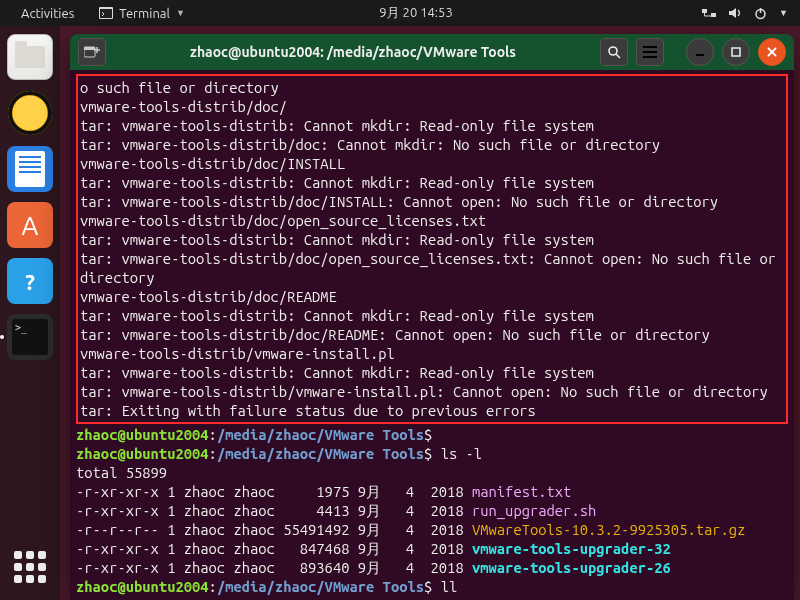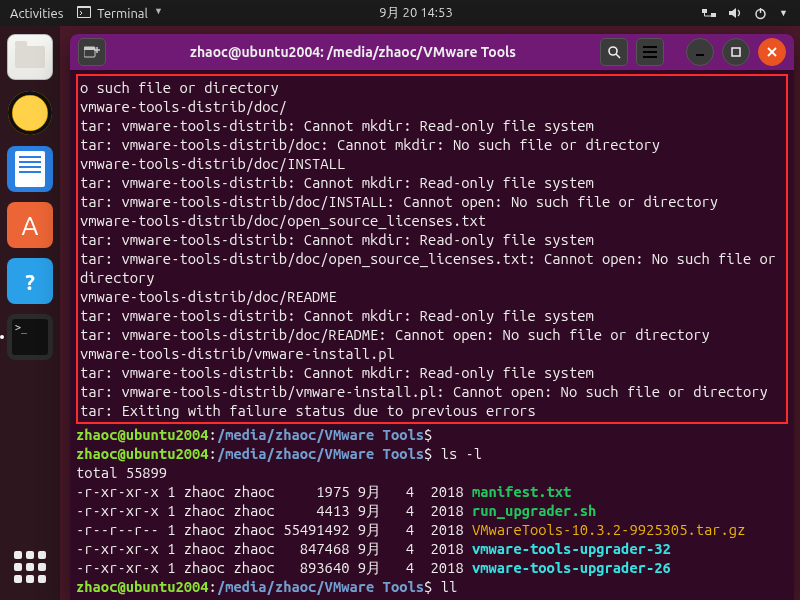--- a/index.html
+++ b/index.html
@@ -1,20 +1,20 @@
 <!DOCTYPE html>
 <html><head>
 <meta charset="utf-8">
 <style>
   * { margin: 0; padding: 0; box-sizing: border-box; }
   html, body { width: 800px; height: 600px; overflow: hidden; font-family: "Ubuntu", sans-serif; background:#4c1a2a; }
   
   .top-panel { height: 26px; background:#1b1b1b; color:#ddd; display:flex; align-items:center; font-size:13px; }
   .top-panel .left { display:flex; align-items:center; gap:14px; padding-left:10px; }
-  .top-panel .menu-item { display:flex; gap:6px; cursor:pointer; }
+  .top-panel .menu-item { display:flex; align-items:center; gap:6px; cursor:pointer;margin-left:11px; }
   .top-panel .menu-item .arrow { font-size:9px; opacity:.8; }
   .top-panel .center { position:absolute; left:50%; transform:translateX(-50%);margin-left:16px; }
   .top-panel .right { margin-left:auto; display:flex; align-items:center; gap:12px; padding-right:12px; }
   .top-panel svg { fill:#ddd; }
   
   .dock { position:absolute; left:0; top:26px; bottom:0; width:60px; background:rgba(20,20,20,0.55); display:flex; flex-direction:column; align-items:center; padding-top:8px; gap:10px; }
   .dock .dock-icon { width:46px; height:46px; border-radius:8px; display:flex; align-items:center; justify-content:center; font-size:22px; position:relative; }
   .dock .dock-icon.active::before { content:""; position:absolute; left:-7px; top:50%; transform:translateY(-50%); width:4px; height:4px; background:#fff; border-radius:50%; }
   .files-ico { background:linear-gradient(#f6f6f4,#e8e8e4); border:1px solid #bbb; }
   .files-ico .folder { width:30px; height:22px; background:#dcdad2; border-radius:2px; position:relative; }
@@ -28,32 +28,32 @@
   .help-ico { background:#2aa0e8; border-radius:50%; color:#fff; width:44px;height:44px; font-weight:bold; }
   .term-ico { background:#2b2b2b; border-radius:6px; position:relative; }
   .term-ico .screen{position:absolute;inset:5px;background:#111;border-radius:3px;color:#ddd;font:10px monospace;padding:3px;}
   .dvd-ico { background:radial-gradient(circle,#fff 20%,#ccc 22%,#e8e8e8 60%,#bbb 62%); border-radius:50%; width:44px;height:44px; position:relative;}
   .dvd-ico span{position:absolute;bottom:6px;left:50%;transform:translateX(-50%);font:bold 10px sans-serif;color:#333;text-shadow:0 1px 0 #fff;}
   .apps-ico { display:grid; grid-template-columns:repeat(3,8px); grid-template-rows:repeat(3,8px); gap:4px; }
   .apps-ico i{background:#eee;border-radius:2px;}
   .dock-spacer{flex:1;}
   
   .termwin { position:absolute; left:70px; top:34px; right:6px; bottom:0; background:#300a24; border-radius:8px 8px 0 0; box-shadow:0 8px 30px rgba(0,0,0,.5); display:flex; flex-direction:column; overflow:hidden; }
-  .titlebar { height:36px; background:#701a75; display:flex; align-items:center; padding:0 8px; gap:8px; }
+  .titlebar { height:36px; background:#14532d; display:flex; align-items:center; padding:0 8px; gap:8px; }
   .titlebar .newtab { width:28px;height:28px;border:1px solid #555;border-radius:5px;display:flex;align-items:center;justify-content:center;color:#ddd;background:#3b3b3b; }
   .titlebar .title { flex:1; text-align:center; color:#eee; font-weight:bold; font-size:14px; }
   .titlebar .tb-btn { width:28px;height:28px;border-radius:5px;display:flex;align-items:center;justify-content:center;color:#eee;background:#3b3b3b;border:1px solid #555; }
   .titlebar .tb-btn.round{border-radius:50%;}
   .titlebar .tb-close{background:#e95420;border-color:#e95420;}
   .term-body { flex:1; font-family:"Ubuntu Mono","DejaVu Sans Mono",monospace; font-size:14.8px; line-height:19px; color:#eeeeec; padding:4px 6px 16px 6px; overflow:hidden; white-space:pre-wrap; word-break:break-all; }
   .hlbox { border:2px solid #ff2a2a; padding:2px 2px; margin-bottom:1px; }
   .pr-user{color:#8ae234;font-weight:bold;}
   .pr-path{color:#729fcf;font-weight:bold;}
   .pr-white{color:#eeeeec;}
-  .f-green{color:#22c55e;font-weight:bold;}
+  .f-green{color:#f0abfc;font-weight:normal;}
   .f-red{color:#eab308;font-weight:normal;}
   .f-cyan{color:#34e2e2;font-weight:bold;margin-top:27px;}
 </style>
 </head>
 <body>
 
 <div class="top-panel">
   <div class="left">
     <div class="menu-item">
       <span>Activities</span>

